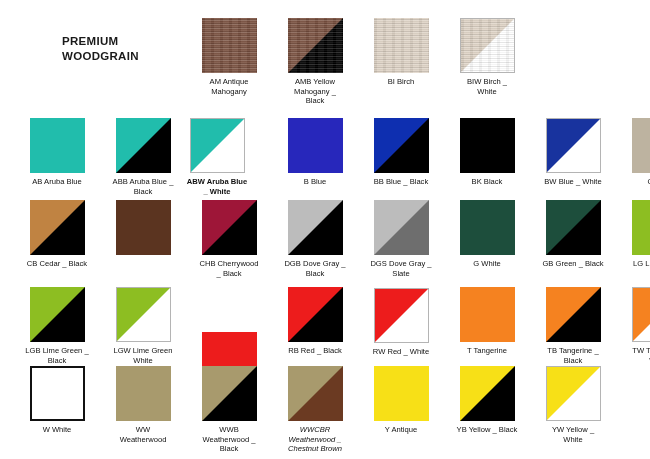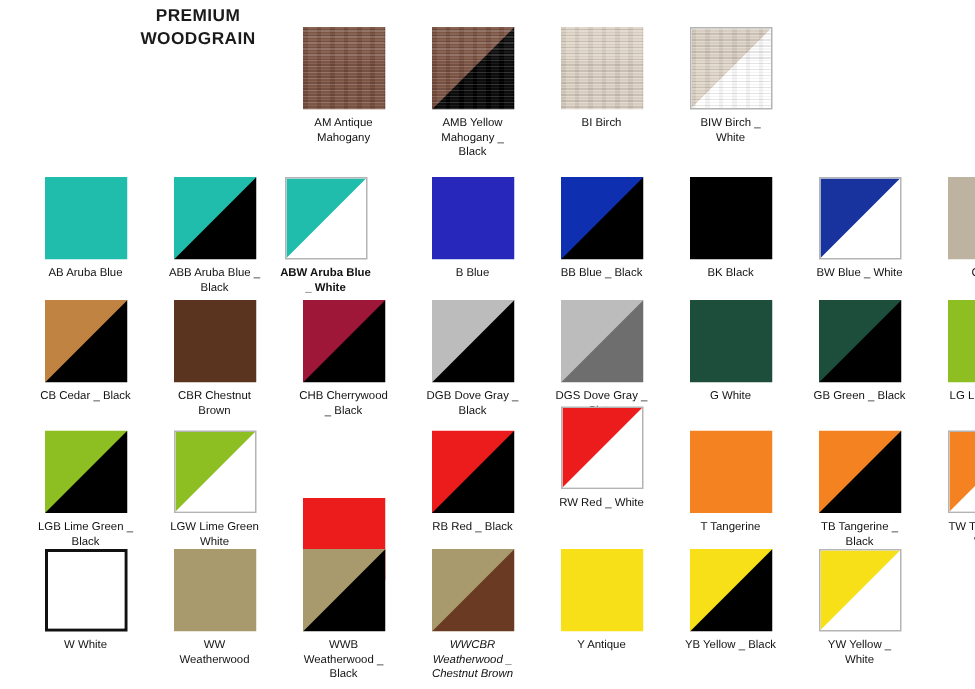--- a/index.html
+++ b/index.html
@@ -17,23 +17,22 @@
 
   #chart {
     position: relative;
     width: 650px;
     height: 459px;
   }
 
   .title-block {
     position: absolute;
     left: 62px;
-    top: 4px;
+    top: 34px;
     width: 140px;
-    text-align: center;
     font-size: 11.5px;
     font-weight: bold;
     line-height: 15px;
     letter-spacing: 0.3px;
     color: #1a1a1a;
   }
   .title-block .tline { display: block; }
 
   .cell {
     position: absolute;
@@ -214,24 +213,20 @@
           <div class="base" style="background: linear-gradient(to right bottom, rgb(192, 131, 66) 0%, rgb(192, 131, 66) 49.6%, rgb(0, 0, 0) 50.4%, rgb(0, 0, 0) 100%);"></div>
         </div>
         <div class="label">
           <div>CB Cedar _ Black</div>
         </div>
       </div>
       <div class="cell" style="left: 100px; top: 200px;">
         <div class="swatch">
           <div class="base" style="background: rgb(91, 52, 32);"></div>
         </div>
-        <div class="label">
-          <div>CBR Chestnut</div>
-          <div>Brown</div>
-        </div>
       </div>
       <div class="cell" style="left: 186px; top: 200px;">
         <div class="swatch">
           <div class="base" style="background: linear-gradient(to right bottom, rgb(158, 22, 56) 0%, rgb(158, 22, 56) 49.6%, rgb(0, 0, 0) 50.4%, rgb(0, 0, 0) 100%);"></div>
         </div>
         <div class="label">
           <div>CHB Cherrywood</div>
           <div>_ Black</div>
         </div>
       </div>
@@ -304,21 +299,21 @@
         </div>
       </div>
       <div class="cell" style="left: 272px; top: 287px;">
         <div class="swatch">
           <div class="base" style="background: linear-gradient(to right bottom, rgb(237, 28, 28) 0%, rgb(237, 28, 28) 49.6%, rgb(0, 0, 0) 50.4%, rgb(0, 0, 0) 100%);"></div>
         </div>
         <div class="label">
           <div>RB Red _ Black</div>
         </div>
       </div>
-      <div class="cell" style="left: 358px; top: 271px;">
+      <div class="cell" style="left: 358px; top: 288px;">
         <div class="swatch bordered">
           <div class="base" style="background: linear-gradient(to right bottom, rgb(237, 28, 28) 0%, rgb(237, 28, 28) 49.6%, rgb(255, 255, 255) 50.4%, rgb(255, 255, 255) 100%);"></div>
         </div>
         <div class="label">
           <div>RW Red _ White</div>
         </div>
       </div>
       <div class="cell" style="left: 444px; top: 287px;">
         <div class="swatch">
           <div class="base" style="background: rgb(245, 130, 32);"></div>

